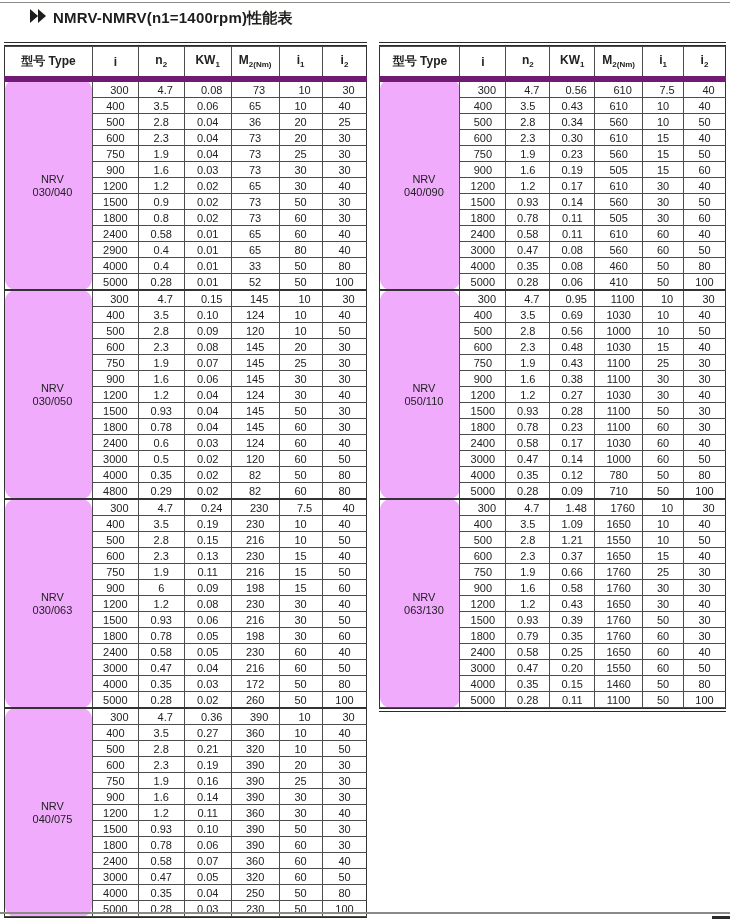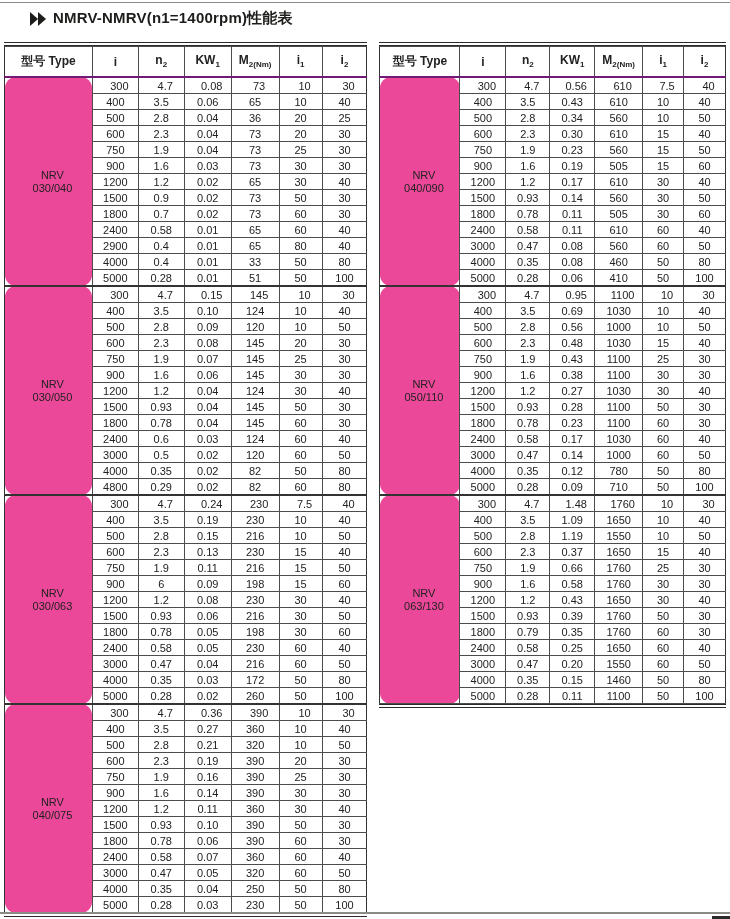--- a/index.html
+++ b/index.html
@@ -4,38 +4,38 @@
 <style>
   html,body{margin:0;padding:0;}
   body{
     width:730px;height:919px;position:relative;background:#ffffff;
     font-family:"Liberation Sans","DejaVu Sans",sans-serif;color:#222;
     overflow:hidden;
   }
   .top-rule{position:absolute;top:2px;left:0;width:730px;height:1px;background:#8a8a86;}
   .bottom-rule{position:absolute;top:912px;left:0;width:730px;height:2px;background:#8a8a86;}
   .corner-mark{position:absolute;left:712px;top:916px;width:18px;height:3px;background:#2a2a2a;}
-  .title-row{position:absolute;left:6px;top:9px;display:flex;align-items:center;gap:6px;padding-left:24px;}
+  .title-row{position:absolute;left:6px;top:9px;display:flex;align-items:flex-start;gap:6px;padding-left:24px;}
   .title-icon{display:inline-flex;width:17px;height:14px;}
   .page-title{font-size:15px;font-weight:bold;margin:0;color:#1d1d1b;letter-spacing:0.2px;}
   .tables{position:absolute;top:42px;left:4px;width:722px;display:flex;gap:12px;align-items:flex-start;}
   .tbl-wrap{
     border-top:4px double #2a2a2a;
     border-bottom:4px double #2a2a2a;
   }
   table{border-collapse:collapse;table-layout:fixed;}
   th,td{
     border:1px solid #4c4c4a;
     text-align:center;vertical-align:middle;
     padding:0;overflow:hidden;white-space:nowrap;
   }
-  th{height:29px;font-size:12px;font-weight:bold;background:#fff;border-bottom:2px solid #701a75;}
+  th{height:29px;font-size:12px;font-weight:bold;background:#fff;border-bottom:6px solid #701a75;}
   th sub{font-size:8px;}
   td{height:15px;font-size:11px;background:#fff;}
-  td.model{background:#ec4899;font-size:11px;line-height:13px;border-radius:11px;}
+  td.model{background:#f0abfc;font-size:11px;line-height:13px;border-radius:11px;}
   tr.group-start td{border-top:2px solid #333;padding-left:8px;}
   table tr:first-child td{border-top:1px solid #4c4c4a;}
   
   th:first-child,td:first-child{border-left:1px solid #333;}
   th:last-child,td:last-child{border-right:1px solid #333;}
 </style>
 </head>
 <body>
 
 <div class="top-rule"></div>
@@ -137,21 +137,21 @@
           <tr>
             <td>1500</td>
             <td>0.9</td>
             <td>0.02</td>
             <td>73</td>
             <td>50</td>
             <td>30</td>
           </tr>
           <tr>
             <td>1800</td>
-            <td>0.7</td>
+            <td>0.8</td>
             <td>0.02</td>
             <td>73</td>
             <td>60</td>
             <td>30</td>
           </tr>
           <tr>
             <td>2400</td>
             <td>0.58</td>
             <td>0.01</td>
             <td>65</td>
@@ -171,21 +171,21 @@
             <td>0.4</td>
             <td>0.01</td>
             <td>33</td>
             <td>50</td>
             <td>80</td>
           </tr>
           <tr>
             <td>5000</td>
             <td>0.28</td>
             <td>0.01</td>
-            <td>51</td>
+            <td>52</td>
             <td>50</td>
             <td>100</td>
           </tr>
           <tr class="group-start">
             <td class="model" rowspan="13">
               <div>NRV</div>
               <div>030/050</div>
             </td>
             <td>300</td>
             <td>4.7</td>
@@ -764,21 +764,21 @@
             <td>400</td>
             <td>3.5</td>
             <td>1.09</td>
             <td>1650</td>
             <td>10</td>
             <td>40</td>
           </tr>
           <tr>
             <td>500</td>
             <td>2.8</td>
-            <td>1.19</td>
+            <td>1.21</td>
             <td>1550</td>
             <td>10</td>
             <td>50</td>
           </tr>
           <tr>
             <td>600</td>
             <td>2.3</td>
             <td>0.37</td>
             <td>1650</td>
             <td>15</td>

